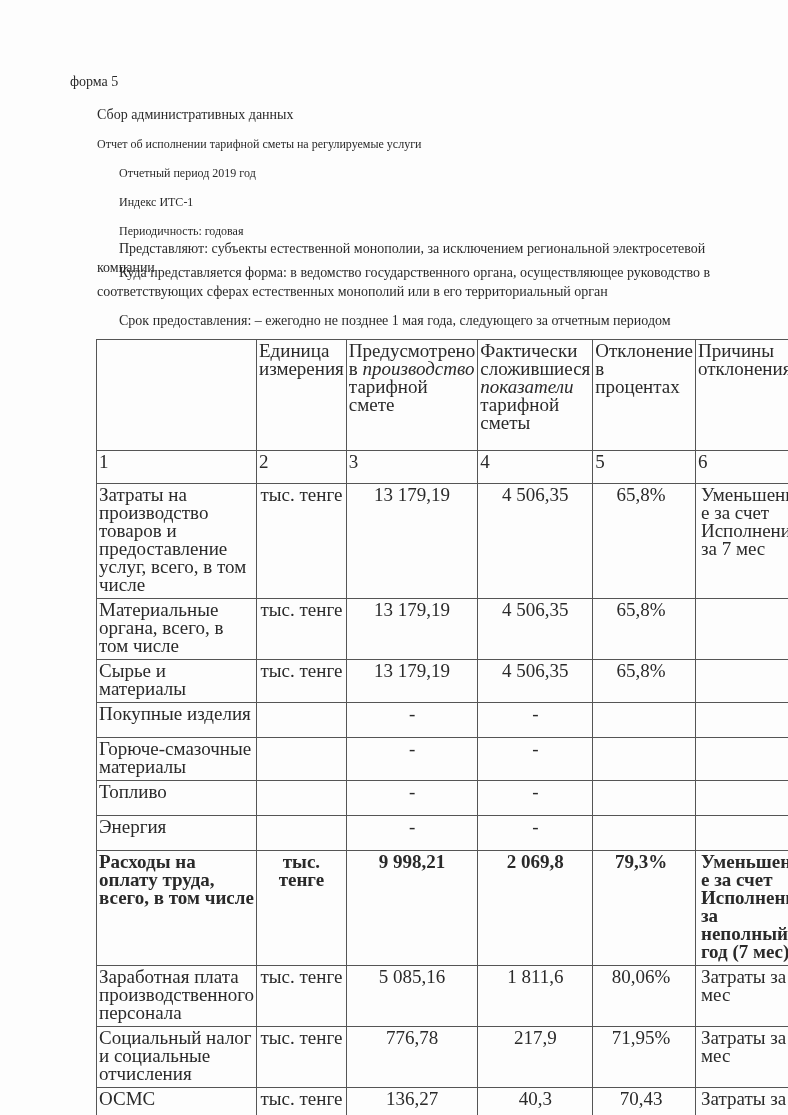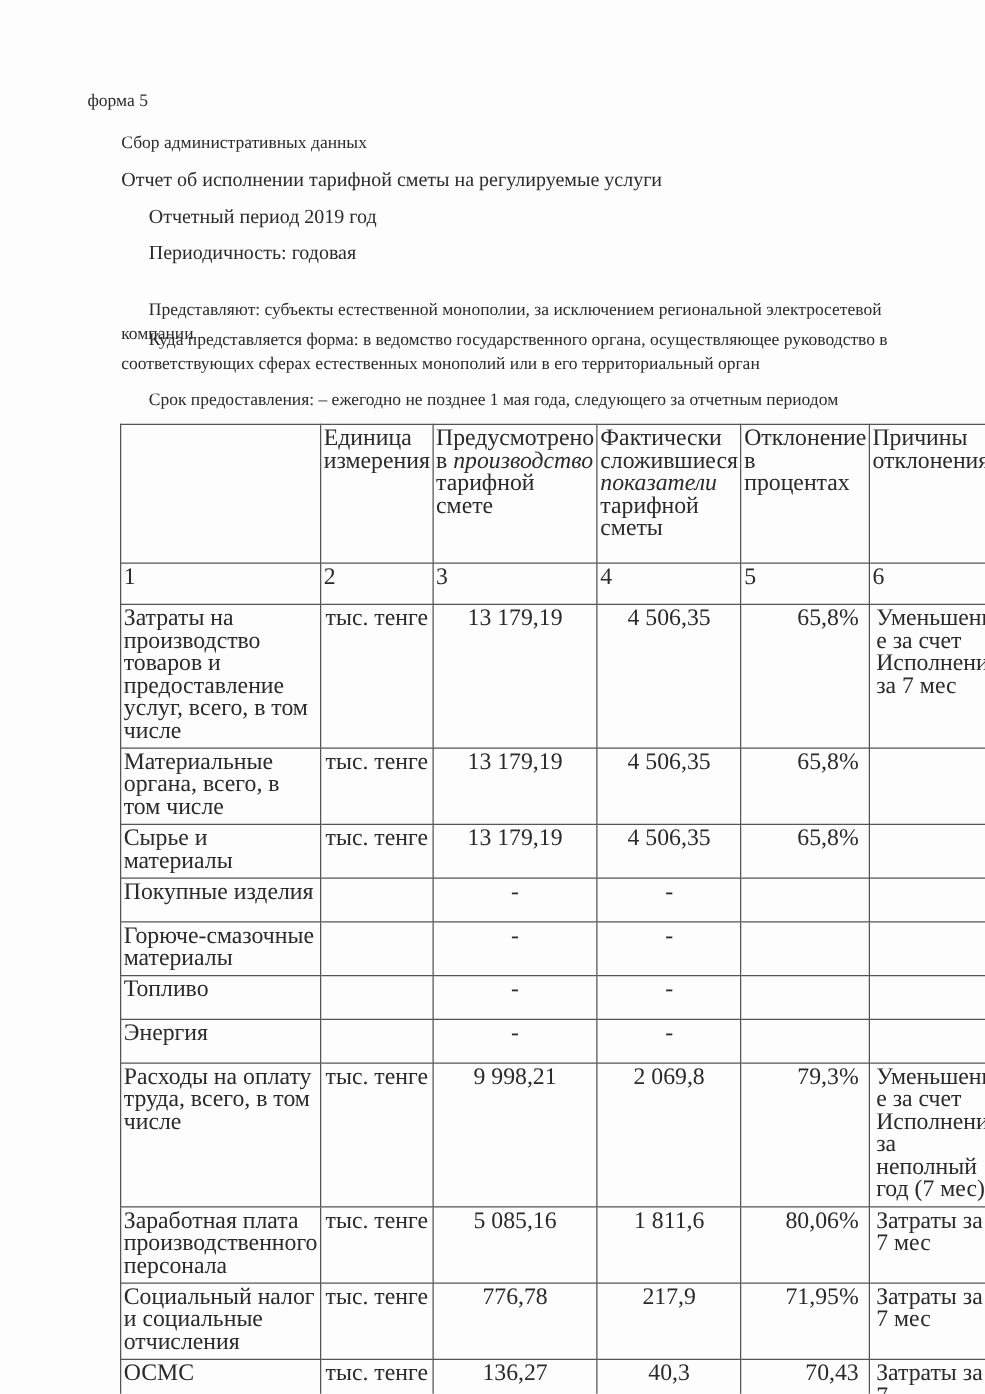--- a/index.html
+++ b/index.html
@@ -4,21 +4,21 @@
 <style>
   html, body { margin: 0; padding: 0; }
   body {
     width: 788px; height: 1115px; background: #fdfdfd;
     font-family: "Liberation Serif", "DejaVu Serif", serif;
     color: #2a2a2a; position: relative; overflow: hidden;
   }
   .page { position: absolute; left: 0; top: 0; width: 788px; height: 1115px; }
   .form-no { position: absolute; left: 70px; top: 74px; font-size: 14px; }
   .title { position: absolute; left: 97px; top: 107px; font-size: 14px; font-weight: normal; }
-  .report { position: absolute; left: 97px; top: 135px; font-size: 16px; line-height: 19px; }
+  .report { position: absolute; left: 97px; top: 135px; font-size: 12px; line-height: 19px; }
   .report .ind { padding-left: 22px; margin-top: 10px; }
   .para { position: absolute; left: 97px; width: 650px; font-size: 14px; line-height: 19px; }
   .para .first { padding-left: 22px; }
   .p1 { top: 217px; margin-top: 22px; }
   .p2 { top: 263px; }
   .p3 { top: 311px; }
 
   table.grid {
     position: absolute; left: 96px; top: 339px;
     border-collapse: collapse; font-size: 19px; line-height: 18px;
@@ -26,42 +26,43 @@
   table.grid td {
     border: 1px solid #555; vertical-align: top; padding: 2px 2px 4px 2px;
   }
   .c1 { width: 195px; }
   .c2 { width: 80px; }
   .c3 { width: 100px; }
   .c4 { width: 100px; }
   .c5 { width: 82px; }
   .c6 { width: 80px; }
   .num { text-align: center; }
-  .pct { text-align: right; padding-right: 8px !important; }
+  .pct { text-align: center; padding-right: 8px !important; }
   .unit { text-align: center; }
   .head td { height: 104px; }
   .idx td { height: 26px; }
   .r-tall td { height: 88px; }
   .r-mid td { height: 46px; }
   .r-one td { height: 28px; }
-  .r-xl td { height: 106px; }
+  .r-xl td { height: 106px; font-weight: bold; }
   .r-two td { height: 44px; }
   i { font-style: italic; }
   .reason { padding-left: 5px !important; }
 </style>
 </head>
 <body>
 
 <div class="page">
   <div class="form-no">форма 5</div>
   <div class="title">Сбор административных данных</div>
 
   <div class="report">
     <div>Отчет об исполнении тарифной сметы на регулируемые услуги</div>
     <div class="ind">Отчетный период 2019 год</div>
+    <div class="ind">Индекс ИТС-1</div>
     <div class="ind">Периодичность: годовая</div>
   </div>
 
   <div class="para p1"><span class="first">Представляют: субъекты естественной монополии, за исключением региональной электросетевой компании</span></div>
   <div class="para p2"><span class="first">Куда представляется форма: в ведомство государственного органа, осуществляющее руководство в соответствующих сферах естественных монополий или в его территориальный орган</span></div>
   <div class="para p3"><span class="first">Срок предоставления: – ежегодно не позднее 1 мая года, следующего за отчетным периодом</span></div>
 
   <table class="grid">
     <tbody>
         <tr class="head">

